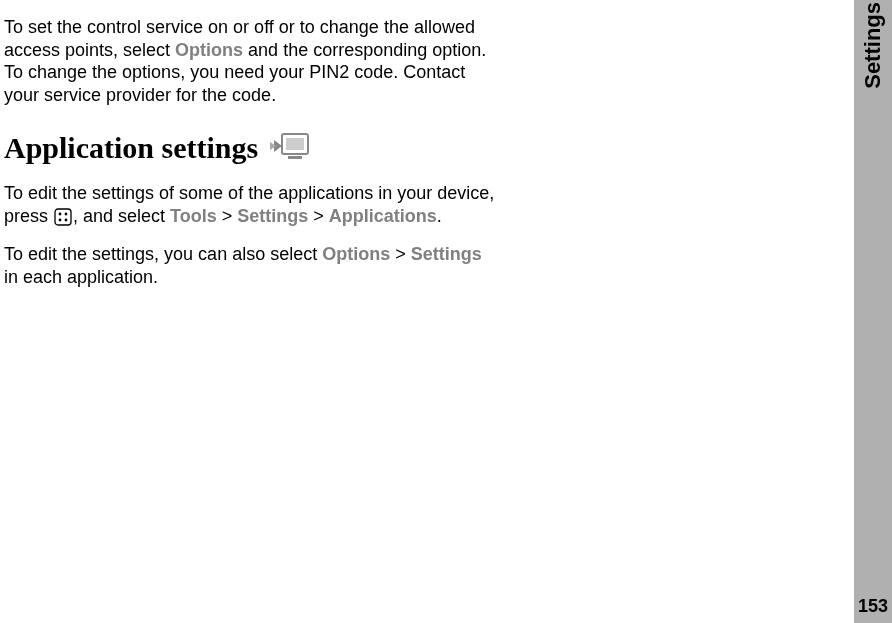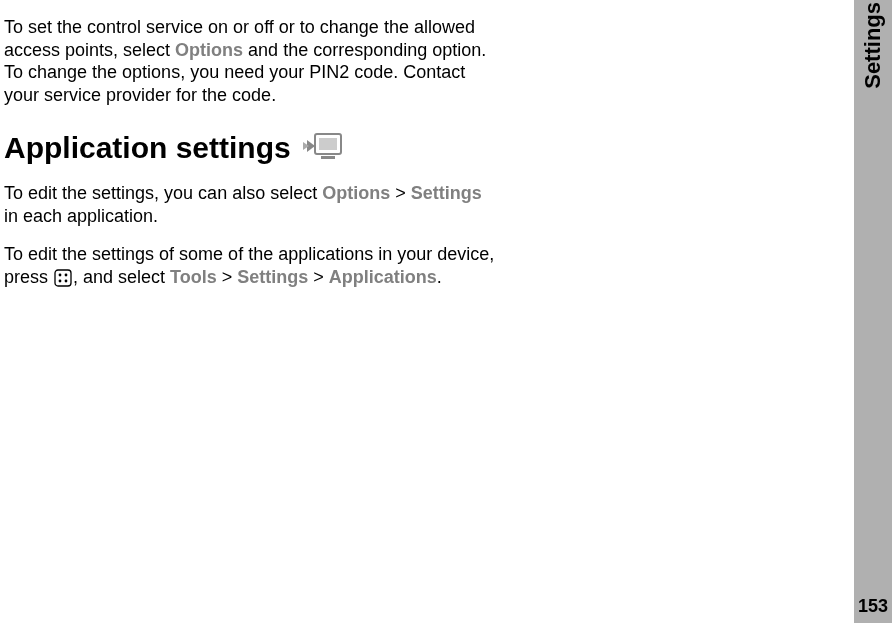--- a/index.html
+++ b/index.html
@@ -38,20 +38,21 @@
       display: flex;
       align-items: center;
       gap: 10px;
       margin-top: 22px;
       margin-bottom: 14px;
     }
     .heading {
       font-size: 30px;
       font-weight: bold;
       color: #000;
+      font-family: Liberation Serif, serif;
     }
     .heading-icon svg {
       width: 44px;
       height: 36px;
     }
     .home-icon {
       display: inline-block;
       vertical-align: middle;
       width: 20px;
       height: 20px;
@@ -106,31 +107,31 @@
           <rect x="14" y="6" width="26" height="20" rx="2" fill="none" stroke="#888" stroke-width="2"></rect>
           <rect x="18" y="10" width="18" height="12" fill="#ccc"></rect>
           <path d="M6 12 L14 18 L6 24 Z" fill="#888"></path>
           <path d="M2 14 L8 18 L2 22 Z" fill="#aaa"></path>
           <rect x="20" y="28" width="14" height="3" fill="#888"></rect>
         </svg>
       </span>
     </div>
 
     <p class="para">
-      <span>To edit the settings, you can also select </span><span class="menu-ref">Options</span><span> &gt; </span><span class="menu-ref">Settings</span><span> in each application.</span>
-    </p>
-
-    <p class="para">
       <span>To edit the settings of some of the applications in your device, press </span><span class="home-icon"><svg viewBox="0 0 20 20">
             <rect x="2" y="2" width="16" height="16" rx="3" fill="none" stroke="#000" stroke-width="1.3"></rect>
             <circle cx="7" cy="7" r="1.4" fill="#000"></circle>
             <circle cx="13" cy="7" r="1.4" fill="#000"></circle>
             <circle cx="7" cy="13" r="1.4" fill="#000"></circle>
             <circle cx="13" cy="13" r="1.4" fill="#000"></circle>
           </svg></span><span>, and select </span><span class="menu-ref">Tools</span><span> &gt; </span><span class="menu-ref">Settings</span><span> &gt; </span><span class="menu-ref">Applications</span><span>.</span>
+    </p>
+
+    <p class="para">
+      <span>To edit the settings, you can also select </span><span class="menu-ref">Options</span><span> &gt; </span><span class="menu-ref">Settings</span><span> in each application.</span>
     </p>
 
   </div>
 
   <div class="sidebar">
     <div class="vert-text">Settings</div>
     <div class="page-number">153</div>
   </div>
 </div>
 

